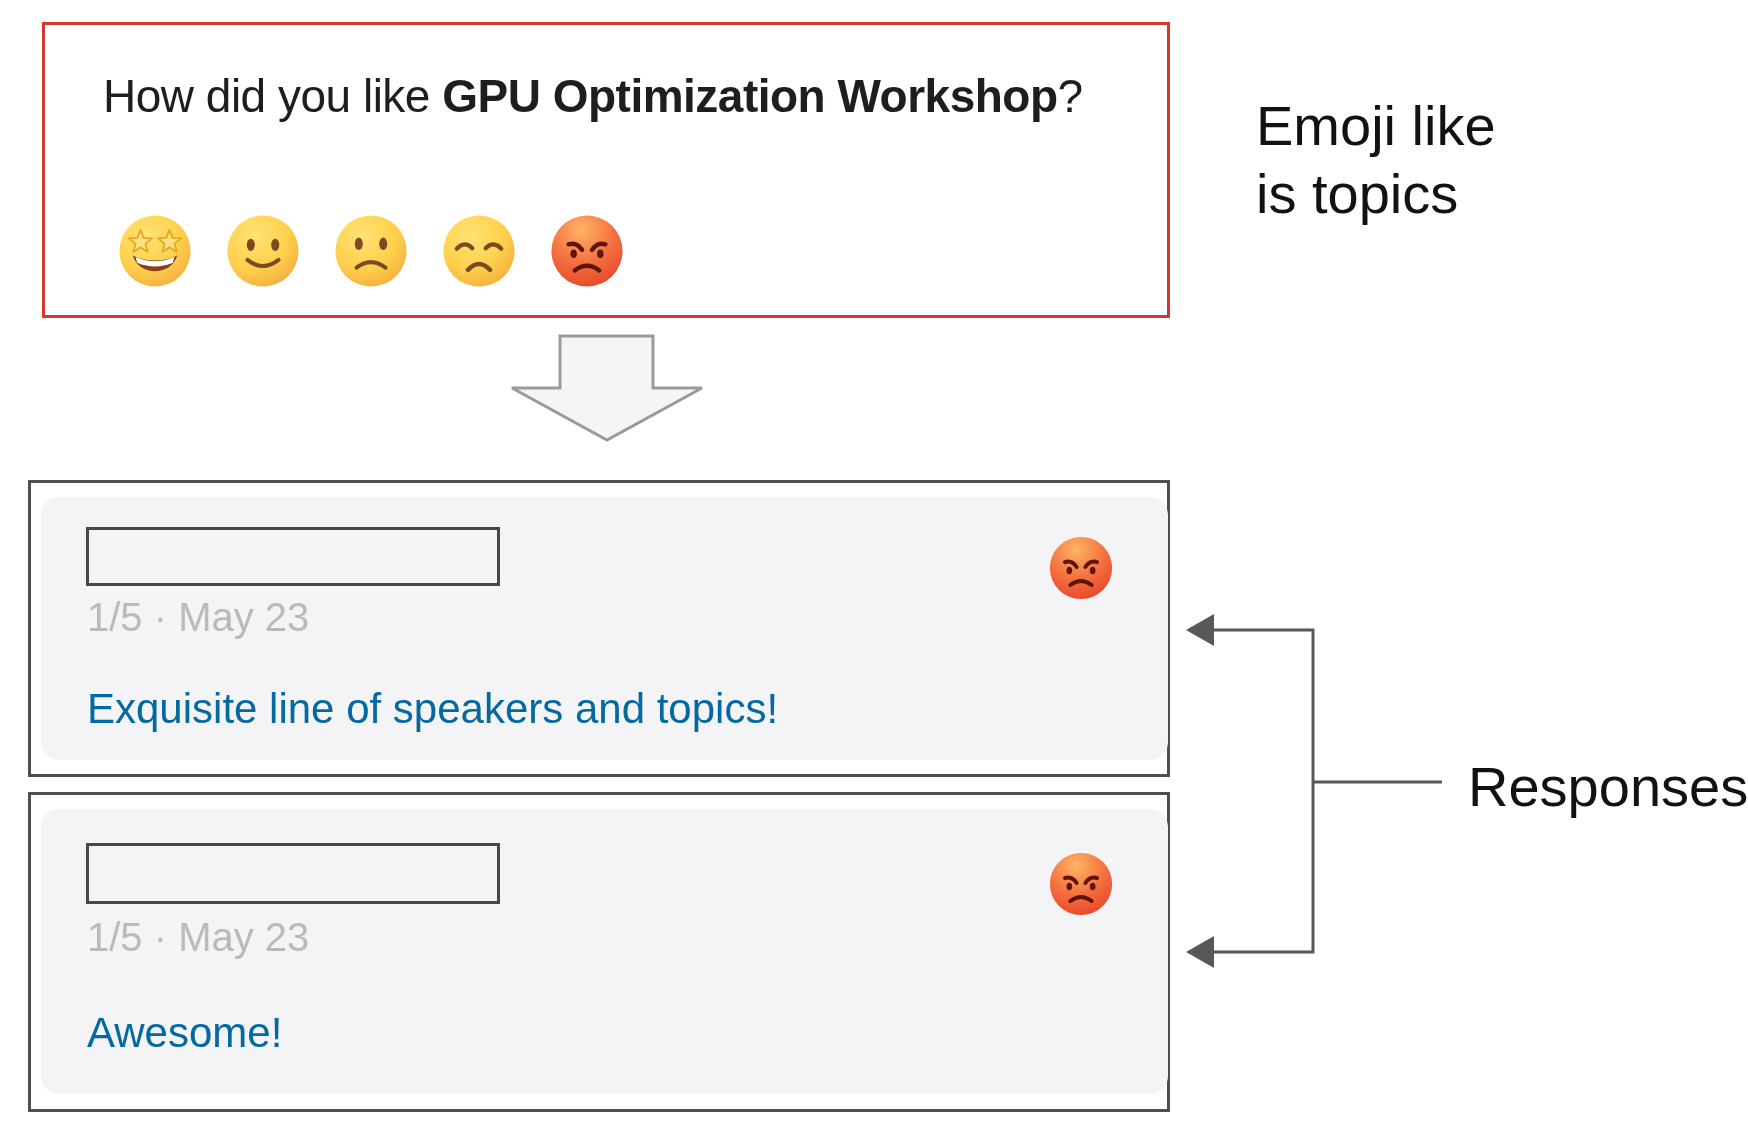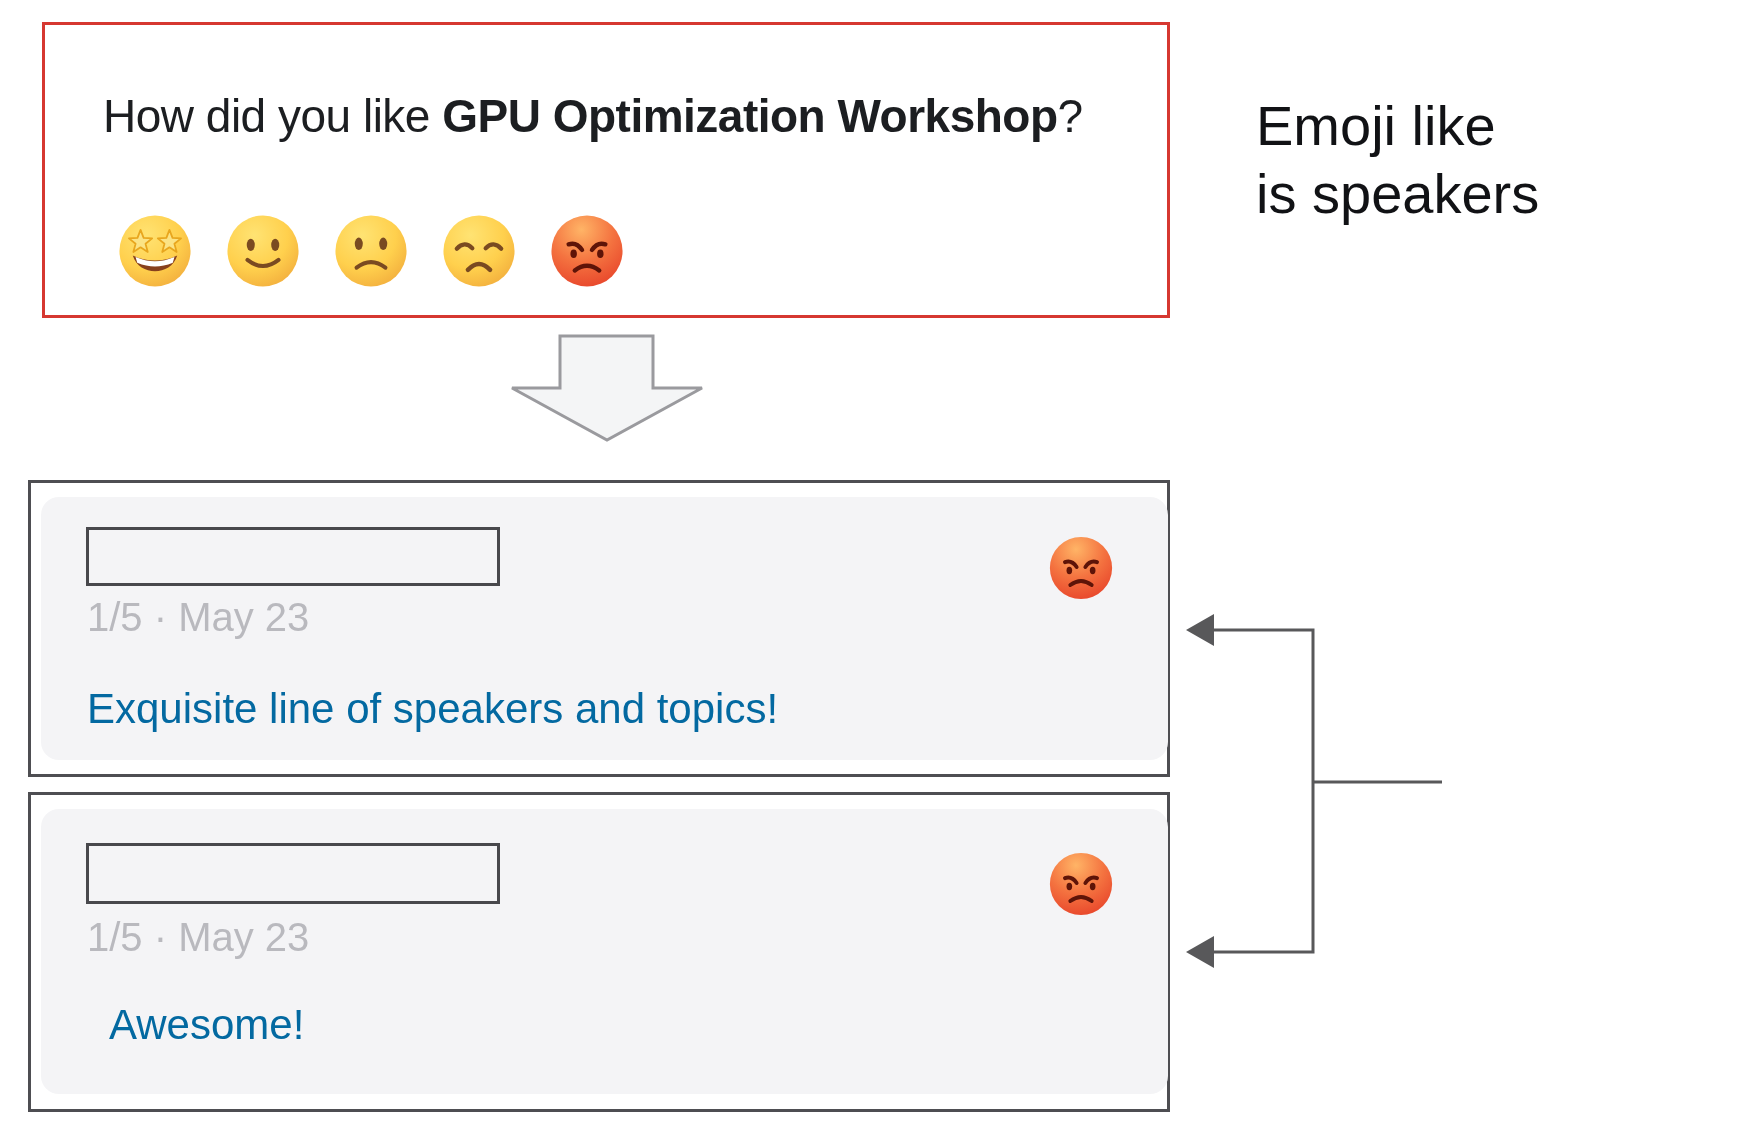--- a/index.html
+++ b/index.html
@@ -6,21 +6,21 @@
   .canvas{
     position:relative;width:1748px;height:1140px;background:#ffffff;
     font-family:"Liberation Sans", sans-serif;overflow:hidden;
   }
   
   .survey-box{
     position:absolute;left:42px;top:22px;width:1128px;height:296px;
     background:#ffffff;border:3px solid #d63831;box-sizing:border-box;
   }
   .question{
-    position:absolute;left:58px;top:64px;font-size:46px;color:#1c1e21;
+    position:absolute;left:58px;top:44px;font-size:46px;color:#1c1e21;
     letter-spacing:-0.5px;white-space:nowrap;
   }
   .question .q-bold{font-weight:bold;}
   .emoji-row{
     position:absolute;left:70px;top:186px;display:flex;gap:28px;align-items:center;
   }
   .emoji{display:inline-block;line-height:0;}
   .emoji-lg{width:80px;height:80px;}
   .emoji-lg svg{width:80px;height:80px;}
   .emoji-sm{width:70px;height:70px;}
@@ -56,21 +56,21 @@
   .card-2 .redacted-rect{top:34px;height:61px;}
   .meta{
     position:absolute;left:46px;font-size:40px;color:#b9b9be;white-space:nowrap;
   }
   .card-1 .meta{top:98px;}
   .card-2 .meta{top:106px;}
   .comment{
     position:absolute;left:46px;font-size:42px;color:#0369a1;white-space:nowrap;
   }
   .card-1 .comment{top:188px;}
-  .card-2 .comment{top:192px;margin-left:22px;}
+  .card-2 .comment{top:200px;}
   .card-emoji{position:absolute;left:1005px;}
   .card-1 .card-emoji{top:36px;}
   .card-2 .card-emoji{top:40px;}
 </style>
 </head>
 <body>
 
 <div class="canvas">
 
   <div class="survey-box">
@@ -146,30 +146,31 @@
             <path d="M52.5 30 Q45.5 27.5 40.5 35" stroke="#5e1408" stroke-width="4" fill="none" stroke-linecap="round"></path>
             <ellipse cx="24" cy="38.5" rx="2.9" ry="3.8" fill="#5e1408"></ellipse>
             <ellipse cx="48" cy="38.5" rx="2.9" ry="3.8" fill="#5e1408"></ellipse>
             <path d="M25 53.5 Q36 45 47 53.5" stroke="#5e1408" stroke-width="4" fill="none" stroke-linecap="round"></path>
           </svg></span>
     </div>
   </div>
 
   <div class="note">
     <div>Emoji like</div>
-    <div>is speakers</div>
+    <div>is topics</div>
   </div>
 
   <svg class="overlay-svg" viewBox="0 0 1748 1140" xmlns="http://www.w3.org/2000/svg">
     <polygon points="560,336 653,336 653,388 702,388 607,440 512,388 560,388" fill="#f4f5f6" stroke="#9a9a9e" stroke-width="3"></polygon>
     <path d="M1206 630 H1313 V952 H1206 M1313 782 H1442" fill="none" stroke="#58585a" stroke-width="3"></path>
     <polygon points="1186,630 1214,614 1214,646" fill="#58585a"></polygon>
     <polygon points="1186,952 1214,936 1214,968" fill="#58585a"></polygon>
   </svg>
 
+  <div class="responses-label">Responses</div>
 
   <div class="card card-1">
     <div class="card-inner">
       <div class="redacted-rect"></div>
       <div class="meta">1/5 · May 23</div>
       <div class="comment">Exquisite line of speakers and topics!</div>
       <span class="emoji emoji-sm card-emoji"><svg viewBox="0 0 72 72" xmlns="http://www.w3.org/2000/svg">
             <defs>
               <radialGradient id="gr" cx="42%" cy="20%" r="90%">
                 <stop offset="0%" stop-color="#ffb466"></stop>

